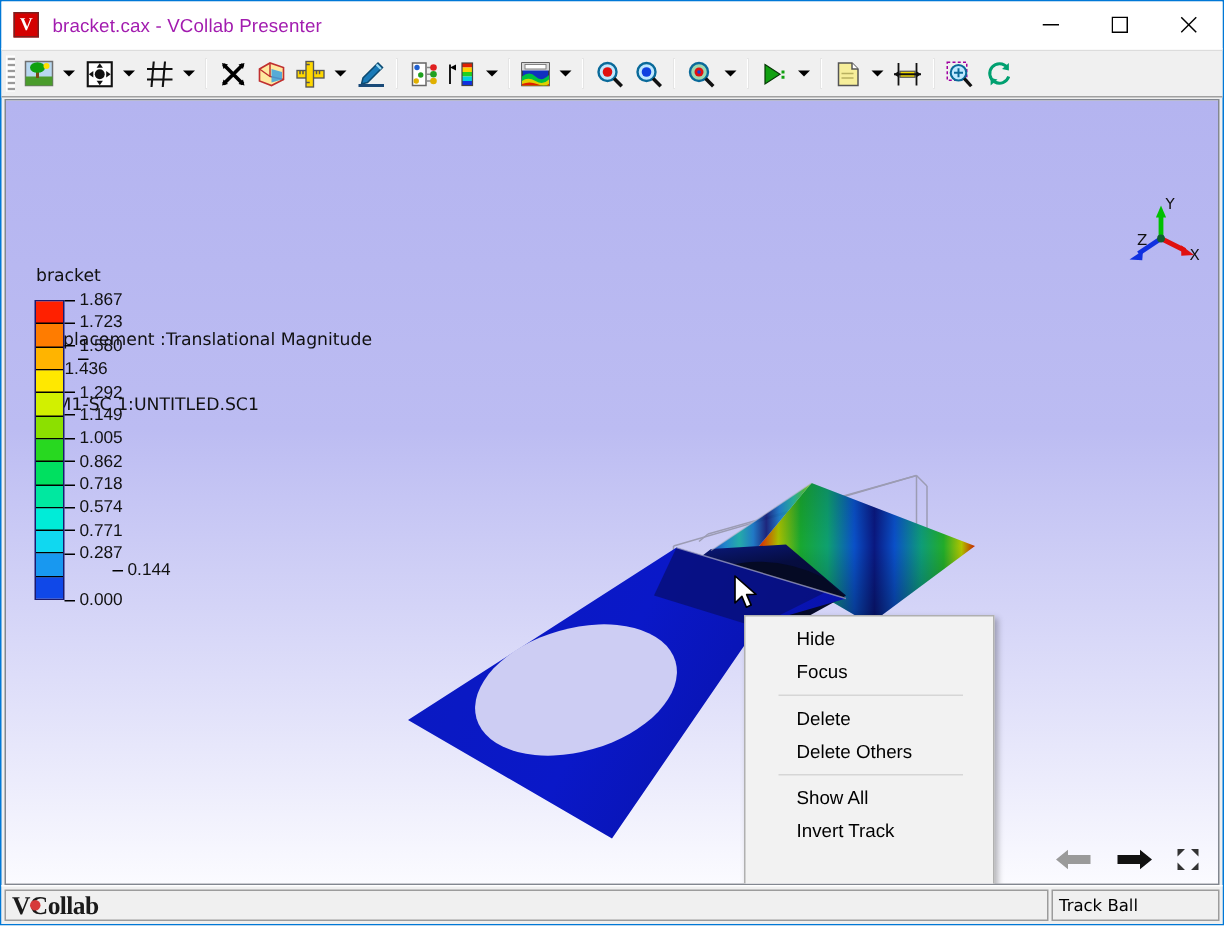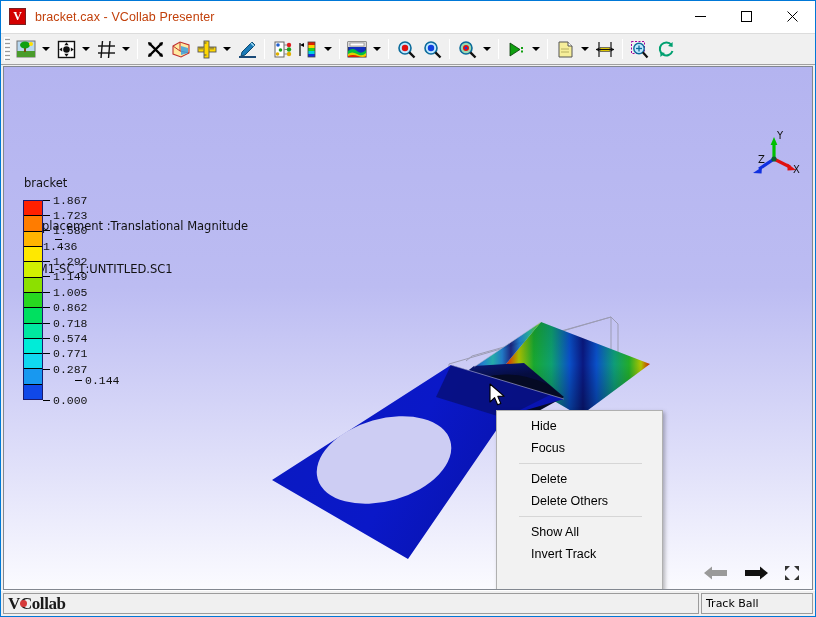--- a/index.html
+++ b/index.html
@@ -31,21 +31,21 @@
     border: 1px solid #7a2020;
     position: relative; flex: none;
   }
   .app-icon span {
     position: absolute; inset: 0;
     color: #ffffff; font-size: 12px; font-weight: bold;
     line-height: 15px; text-align: center;
     font-family: "Liberation Serif", serif;
   }
   .title-text {
-    font-size: 12.5px; color: #c2410c; letter-spacing: .1px;
+    font-size: 12.5px; color: #a21caf; letter-spacing: .1px;
   }
   .win-buttons { margin-left: auto; display: flex; height: 32px; }
   .win-btn {
     width: 46px; height: 32px;
     display: flex; align-items: center; justify-content: center;
     background: transparent;
   }
   .win-btn svg { display: block; }
 
   
@@ -107,21 +107,21 @@
   .legend-title div { white-space: nowrap; }
 
   
   .colorbar { position: absolute; left: 19px; top: 133px; width: 20px; height: 200px;
     border: 1px solid #1a1a6e; display: flex; flex-direction: column; }
   .cb-band { flex: 1; border-bottom: 1px solid #000000; }
   .cb-band:last-child { border-bottom: none; }
   .cb-ticks { position: absolute; left: 39px; top: 126px; width: 70px; height: 214px; }
   .cb-tick { position: absolute; left: 0; height: 14px; display: flex; align-items: center; }
   .cb-tick .dash { width: 7px; height: 1px; background: #000000; margin-right: 3px; }
-  .cb-tick .val { font-size: 11.5px; color: #111111; font-family: Liberation Mono, monospace; }
+  .cb-tick .val { font-size: 11.5px; color: #111111; font-family: Liberation Sans, sans-serif; }
 
   
   .triad { position: absolute; right: 8px; top: 62px; width: 58px; height: 58px; }
 
   
   .nav-icons {
     position: absolute; right: 12px; bottom: 8px;
     display: flex; align-items: center; gap: 16px;
   }
   .nav-icons > div { display: flex; align-items: center; justify-content: center; }

